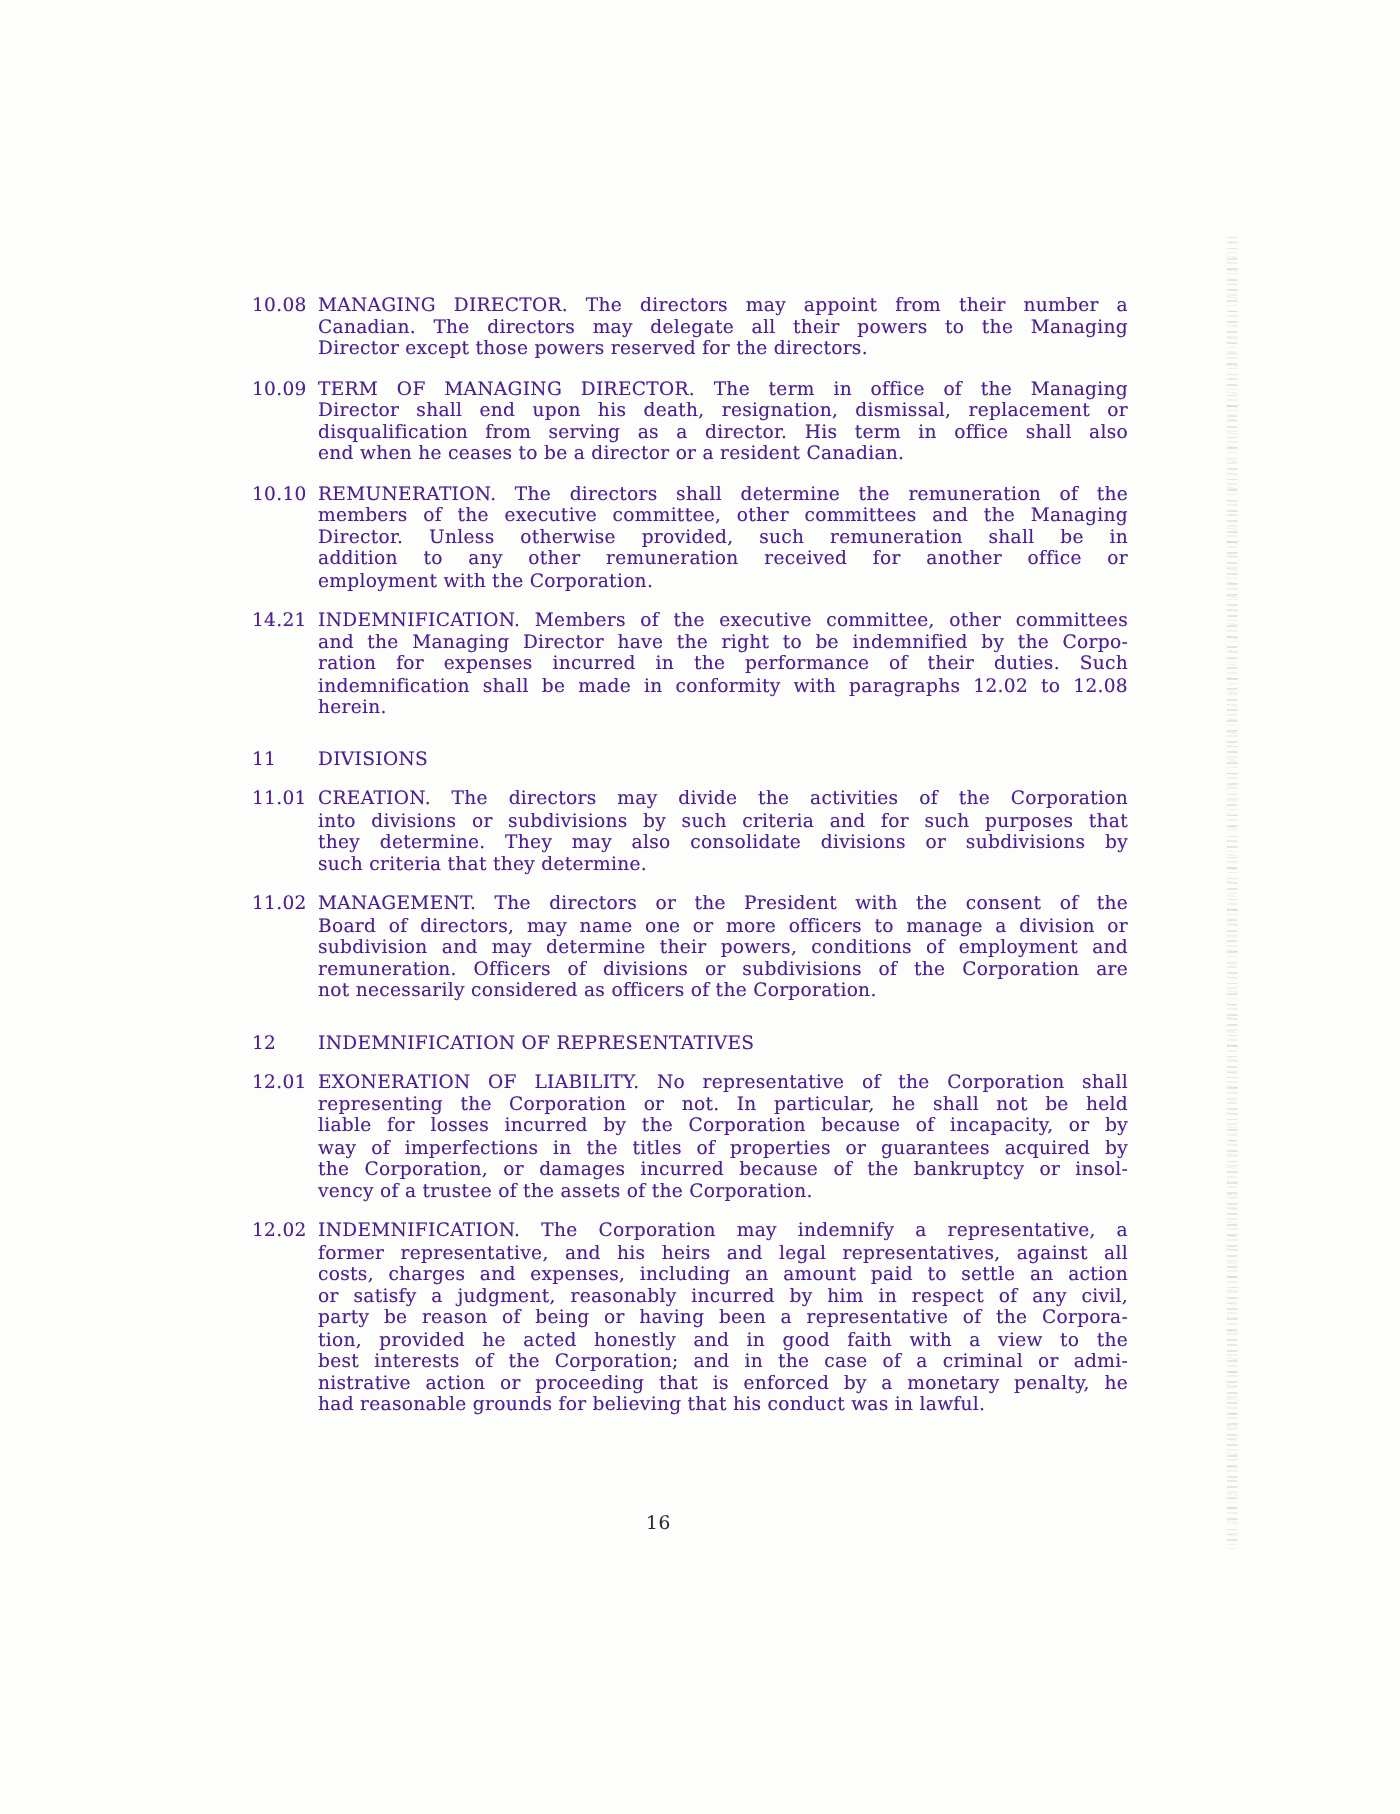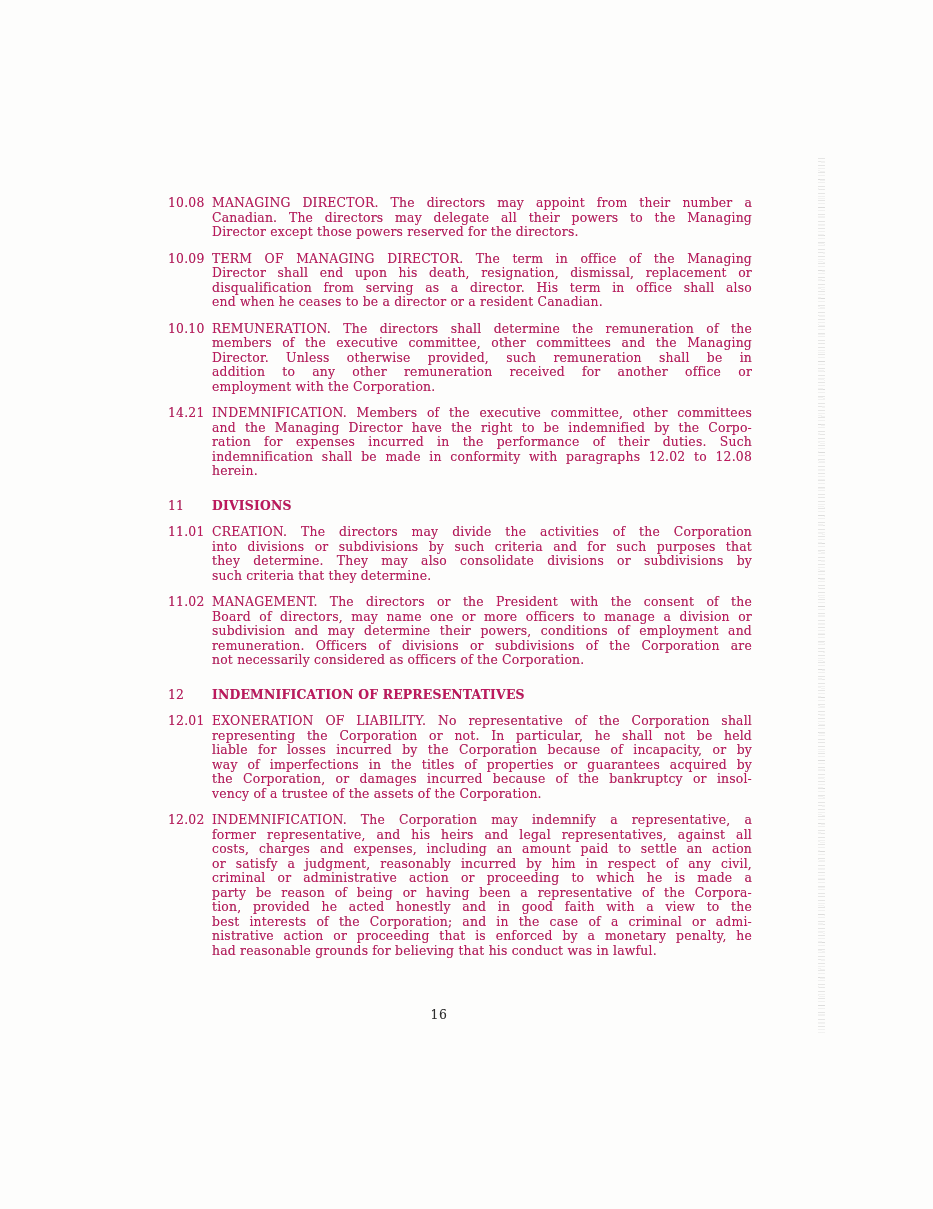--- a/index.html
+++ b/index.html
@@ -36,21 +36,21 @@
         rgba(0,0,0,0) 0 4px,
         rgba(120,120,120,0.08) 4px 5px,
         rgba(0,0,0,0) 5px 9px);
     filter: blur(0.4px);
   }
   .text-block {
     position: absolute;
     left: 168px;
     top: 196px;
     width: 584px;
-    color: #be185d;
+    color: #4c1d95;
     font-size: 12.4px;
     line-height: 14.5px;
     letter-spacing: 0.2px;
     text-shadow: 0 0 0.5px rgba(45,45,45,0.4);
   }
   .block {
     display: flex;
     margin-bottom: 12px;
   }
   .block.heading {
@@ -68,21 +68,20 @@
   .line {
     text-align: justify;
     text-align-last: justify;
     white-space: normal;
   }
   .line.last {
     text-align-last: left;
   }
   .heading .line {
     text-align-last: left;
-    font-weight: bold;
   }
   .page-number {
     position: absolute;
     top: 1007px;
     left: 409px;
     width: 60px;
     text-align: center;
     color: #2e2e2e;
     font-size: 12.4px;
     letter-spacing: 0.5px;
@@ -174,21 +173,20 @@
           <div class="line last">vency of a trustee of the assets of the Corporation.</div>
         </div>
       </div>
       <div class="block paragraph">
         <div class="num">12.02</div>
         <div class="txt">
           <div class="line">INDEMNIFICATION. The Corporation may indemnify a representative, a</div>
           <div class="line">former representative, and his heirs and legal representatives, against all</div>
           <div class="line">costs, charges and expenses, including an amount paid to settle an action</div>
           <div class="line">or satisfy a judgment, reasonably incurred by him in respect of any civil,</div>
-          <div class="line">criminal or administrative action or proceeding to which he is made a</div>
           <div class="line">party be reason of being or having been a representative of the Corpora-</div>
           <div class="line">tion, provided he acted honestly and in good faith with a view to the</div>
           <div class="line">best interests of the Corporation; and in the case of a criminal or admi-</div>
           <div class="line">nistrative action or proceeding that is enforced by a monetary penalty, he</div>
           <div class="line last">had reasonable grounds for believing that his conduct was in lawful.</div>
         </div>
       </div>
     </main>
   <div class="page-number">16</div>
 </div>

